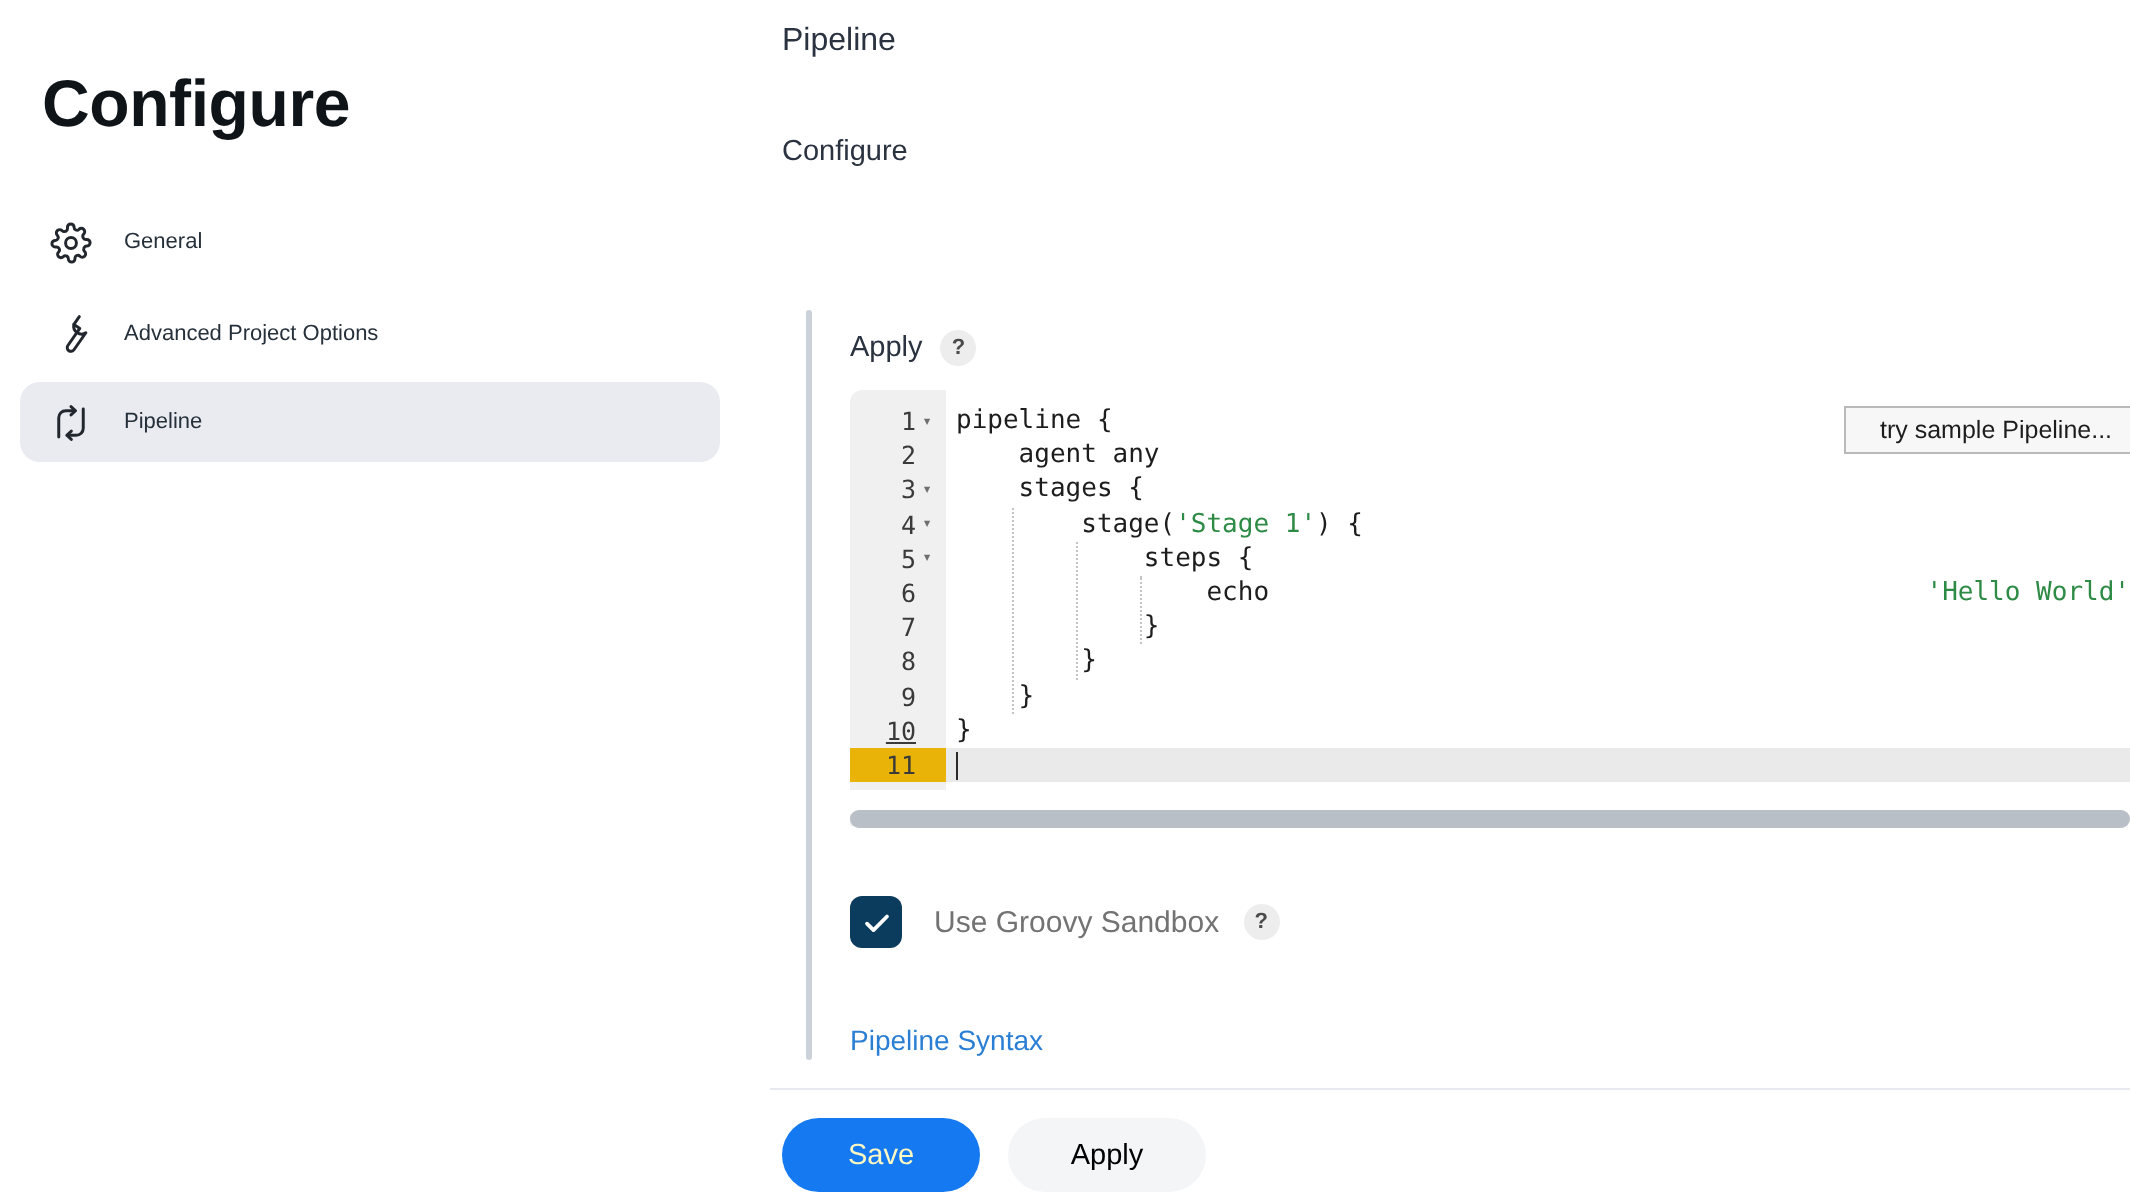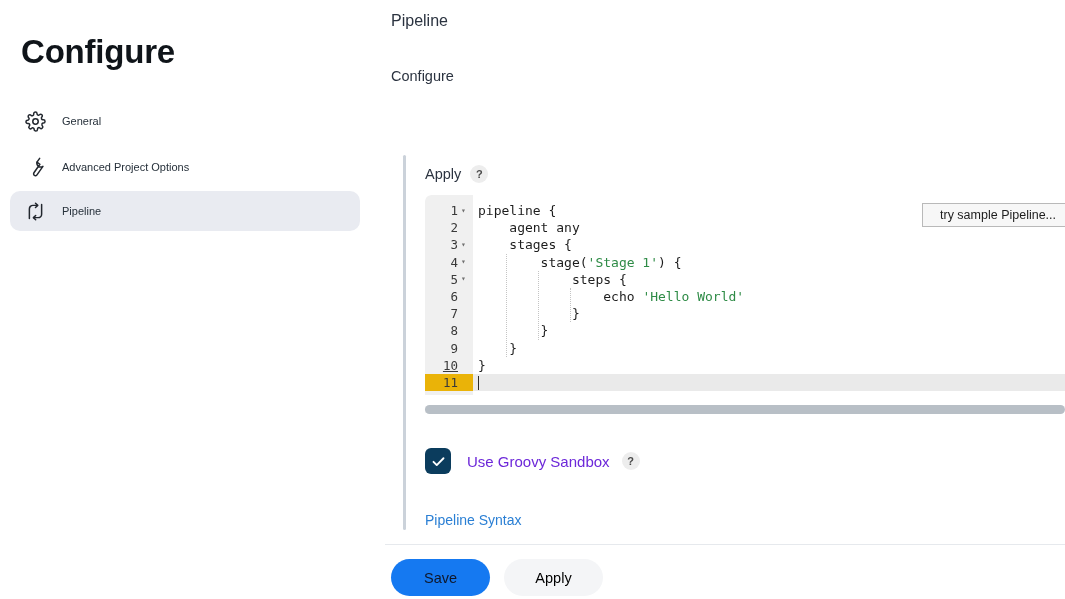--- a/index.html
+++ b/index.html
@@ -167,21 +167,21 @@
     position: absolute; left: 40px; top: 448px;
     display: flex; align-items: center;
   }
   #sandbox-box {
     width: 26px; height: 26px; border-radius: 6px;
     background: #0b3c5d;
     display: flex; align-items: center; justify-content: center;
     cursor: pointer;
   }
   #sandbox-label {
-    margin-left: 16px; font-size: 15px; color: #6d28d9;
+    margin-left: 16px; font-size: 15px; color: #737373;
   }
   #sandbox-row .help-badge { margin-left: 12px; }
 
   #pipeline-syntax {
     position: absolute; left: 40px; top: 512px;
     font-size: 14px; color: #2a7fd4; cursor: pointer;
   }
 
   
   #footer-divider {
@@ -194,21 +194,21 @@
   }
   .fbtn {
     position: absolute; top: 14px; height: 37px;
     border-radius: 19px;
     display: flex; align-items: center; justify-content: center;
     font-size: 14.5px; cursor: pointer; border: none;
     font-family: "Liberation Sans", sans-serif;
   }
   #save-button {
     left: 6px; width: 99px;
-    background: #1579f1; color: #0f172a;
+    background: #1579f1; color: #fef9c3;
   }
   #apply-button {
     left: 119px; width: 99px;
     background: #f4f5f7; color: #000000;
   }
 </style>
 </head>
 <body>
 
 <div id="app">
@@ -309,21 +309,21 @@
             <span class="num">11</span>
             <span class="fold"></span>
           </div>
         </div>
       <div id="code-area">
           <div class="cline" style="top: 7px;"><span>pipeline {</span></div>
           <div class="cline" style="top: 24.2px;"><span>    agent any</span></div>
           <div class="cline" style="top: 41.4px;"><span>    stages {</span></div>
           <div class="cline" style="top: 58.6px;"><span>        stage(</span><span class="str">'Stage 1'</span><span>) {</span></div>
           <div class="cline" style="top: 75.8px;"><span>            steps {</span></div>
-          <div class="cline" style="top: 93px;"><span>                echo </span><span class="str">'Hello World'</span></div>
+          <div class="cline" style="top: 93px; justify-content: space-between;"><span>                echo </span><span class="str">'Hello World'</span></div>
           <div class="cline" style="top: 110.2px;"><span>            }</span></div>
           <div class="cline" style="top: 127.4px;"><span>        }</span></div>
           <div class="cline" style="top: 144.6px;"><span>    }</span></div>
           <div class="cline" style="top: 161.8px;"><span>}</span></div>
           <div class="cline active" style="top: 179px;"><span class="caret"></span></div>
           <div class="iguide" style="left: 33px; top: 58.6px; height: 103.2px;"></div>
           <div class="iguide" style="left: 65px; top: 75.8px; height: 68.8px;"></div>
           <div class="iguide" style="left: 97px; top: 93px; height: 34.4px;"></div>
         </div>
 

